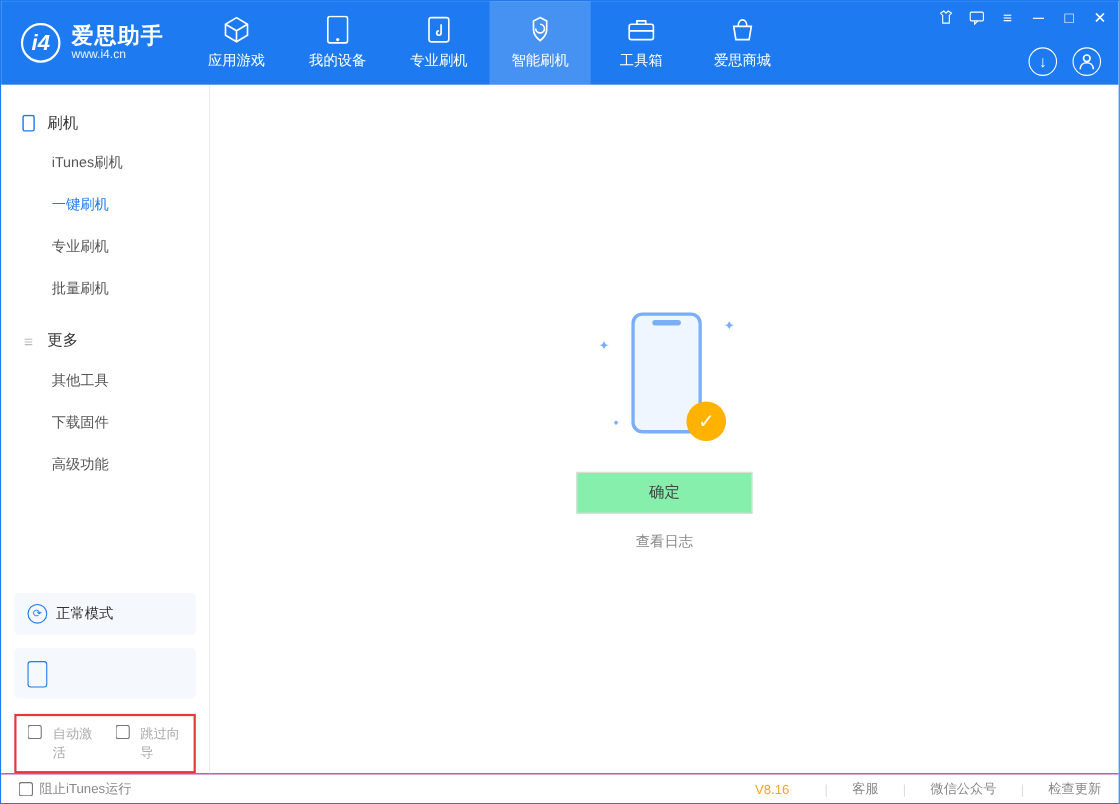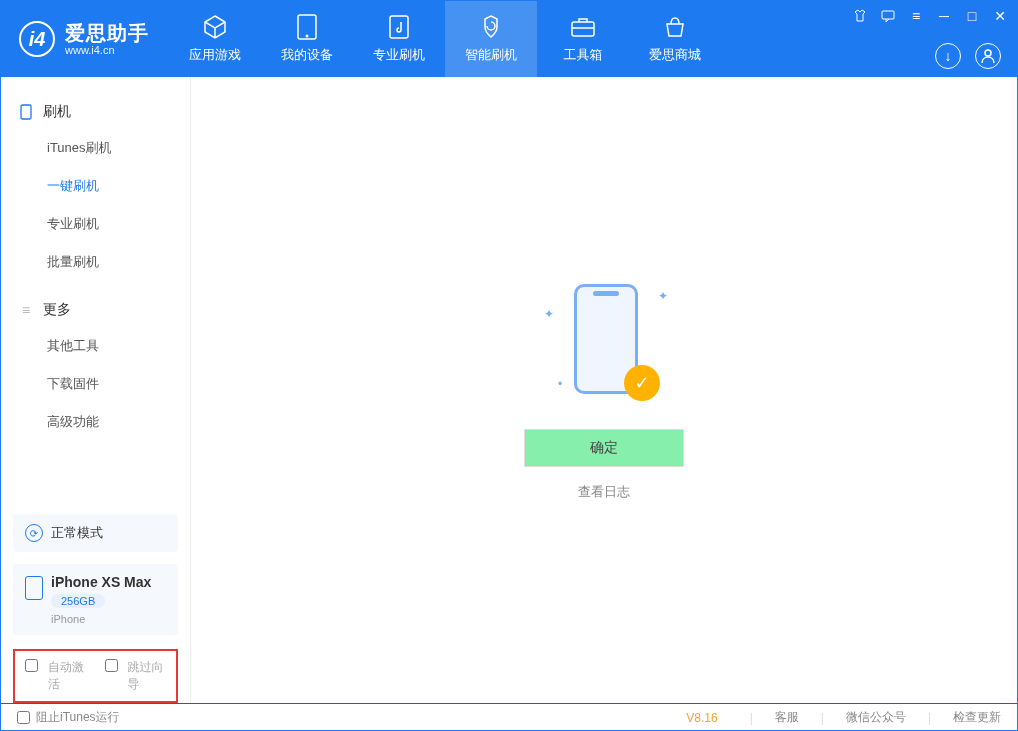--- a/index.html
+++ b/index.html
@@ -183,25 +183,20 @@
     <div class="device-block">
       <div class="device-mode">
         <div class="dicon">⟳</div>
         <span>正常模式</span>
       </div>
     </div>
 
     <div class="device-block">
       <div class="device-info">
         <div class="phicon"></div>
-        <div>
-          <div class="dmodel">iPhone XS Max</div>
-          <div class="dstorage">256GB</div>
-          <div class="dtype">iPhone</div>
-        </div>
       </div>
     </div>
 
     <div class="checkbox-row">
       <label>
         <input type="checkbox" style="">
         <span>自动激活</span>
       </label>
       <label>
         <input type="checkbox" style="">

